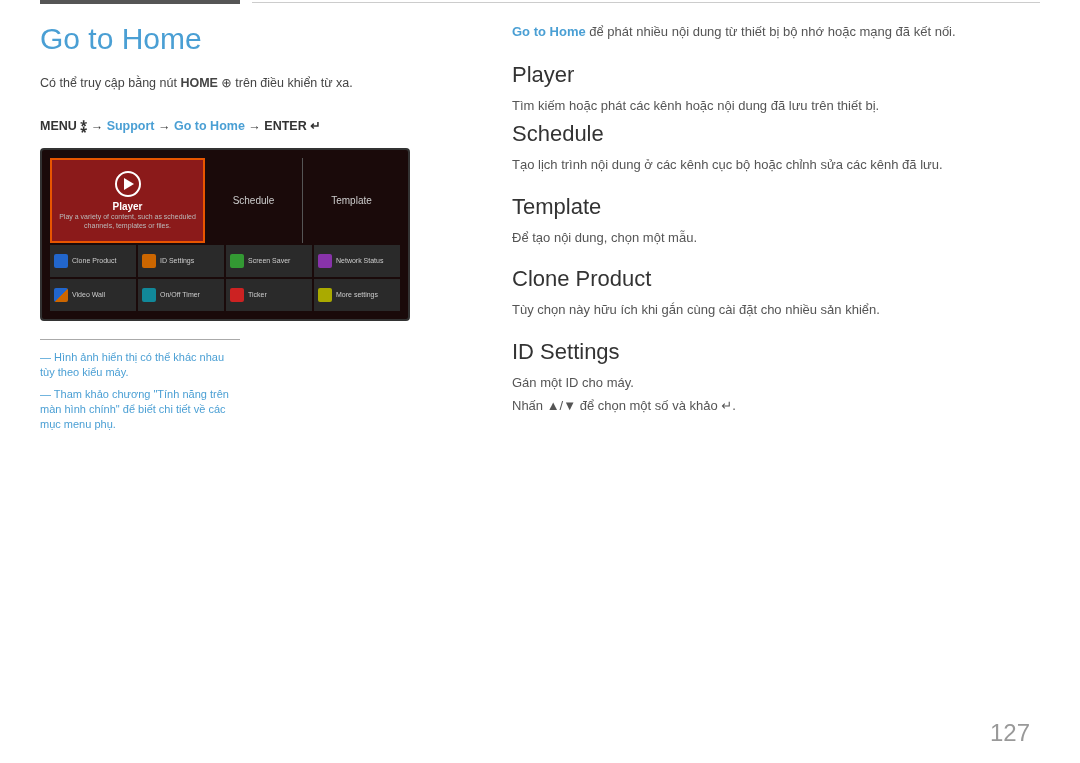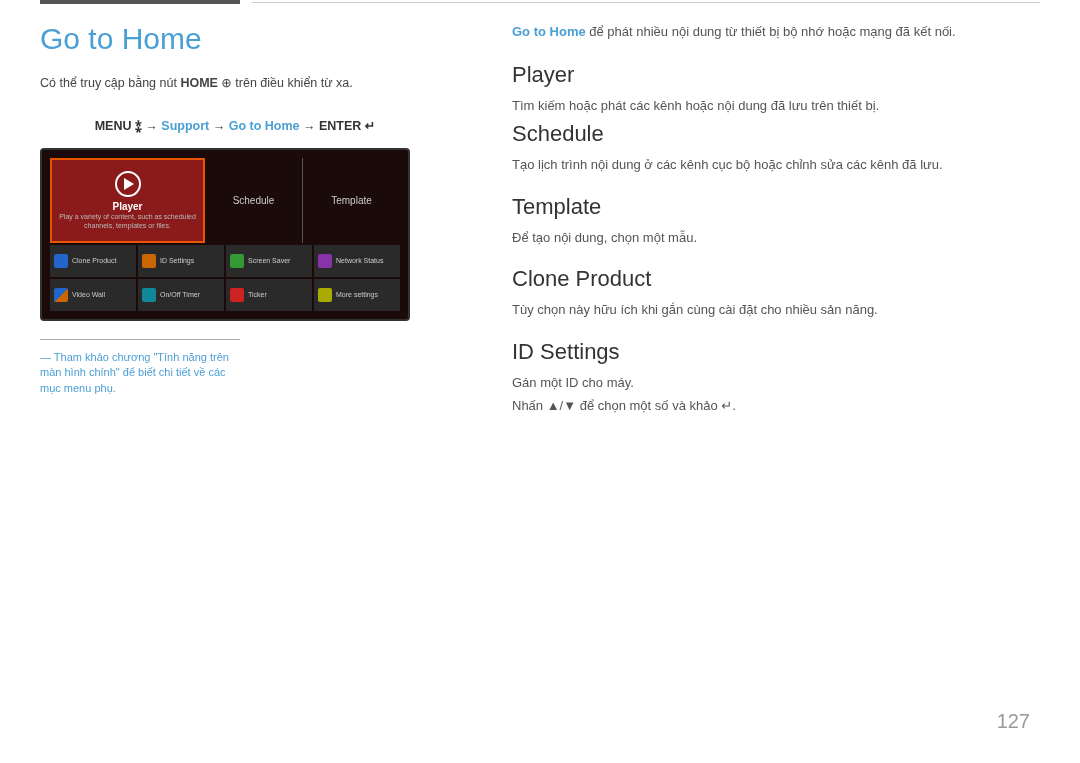--- a/index.html
+++ b/index.html
@@ -64,21 +64,20 @@
       color: #444;
       margin-bottom: 24px;
       line-height: 1.5;
     }
 
     .menu-path {
       font-size: 12.5px;
       color: #333;
       margin-bottom: 14px;
       font-weight: bold;
-      text-align: center;
     }
 
     .menu-path .support-link {
       color: #4a9fd4;
       font-weight: bold;
     }
 
     
     .tv-screen {
       width: 370px;
@@ -266,23 +265,23 @@
 
     .section-divider {
       height: 1px;
       background: transparent;
       margin-bottom: 14px;
     }
 
     
     .page-number {
       position: absolute;
-      bottom: 30px;
+      bottom: 16px;
       right: 50px;
-      font-size: 20px;
+      font-size: 24px;
       color: #999;
       font-weight: 300;
     }
   </style>
 </head>
 <body>
 
 <div class="top-rule">
   <div class="top-rule-left"></div>
   <div class="top-rule-right"></div>
@@ -349,20 +348,21 @@
           </div>
           <div class="tv-grid-cell">
             <div class="tv-cell-icon icon-yellow"></div>
             <span class="tv-cell-text">More settings</span>
           </div>
         </div>
       </div>
     </div>
 
     <div class="footnotes">
+      <p class="footnote">Hình ảnh hiển thị có thể khác nhau tùy theo kiểu máy.</p>
       <p class="footnote">Tham khảo chương "Tính năng trên màn hình chính" để biết chi tiết về các mục menu phụ.</p>
     </div>
   </div>
 
   <div class="right-col">
     <p class="right-intro">
       <span class="gth">Go to Home</span> để phát nhiều nội dung từ thiết bị bộ nhớ hoặc mạng đã kết nối.
     </p>
 
     <h2 class="section-title">Player</h2>
@@ -370,21 +370,21 @@
 
     <h2 class="section-title">Schedule</h2>
     <p class="section-body">Tạo lịch trình nội dung ở các kênh cục bộ hoặc chỉnh sửa các kênh đã lưu.</p>
     <div class="section-divider"></div>
 
     <h2 class="section-title">Template</h2>
     <p class="section-body">Để tạo nội dung, chọn một mẫu.</p>
     <div class="section-divider"></div>
 
     <h2 class="section-title">Clone Product</h2>
-    <p class="section-body">Tùy chọn này hữu ích khi gắn cùng cài đặt cho nhiều sản năng.</p>
+    <p class="section-body">Tùy chọn này hữu ích khi gắn cùng cài đặt cho nhiều sản khiển.</p>
     <div class="section-divider"></div>
 
     <h2 class="section-title">ID Settings</h2>
     <p class="section-body">Gán một ID cho máy.</p>
     <p class="section-body">Nhấn ▲/▼ để chọn một số và khảo ↵.</p>
   </div>
 </div>
 
 <div class="page-number">127</div>
 

